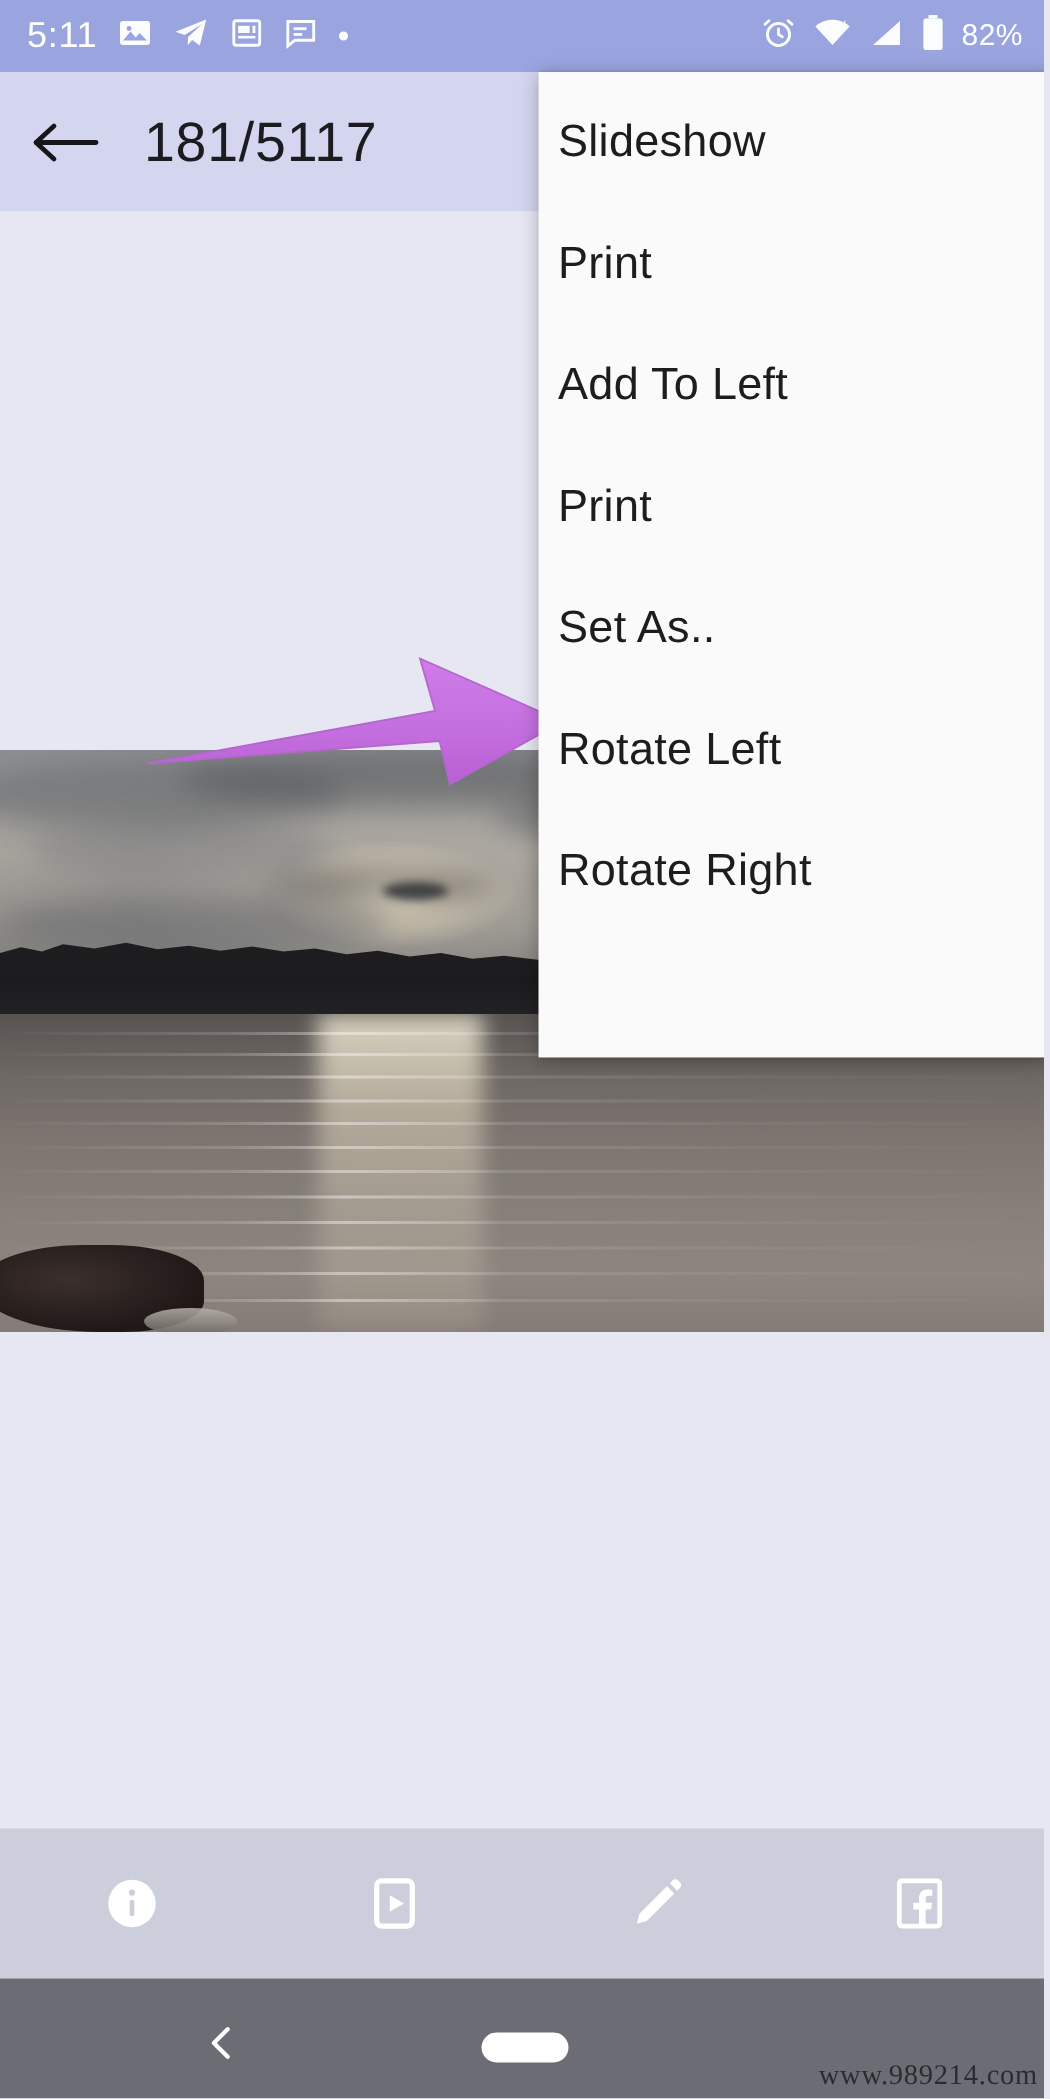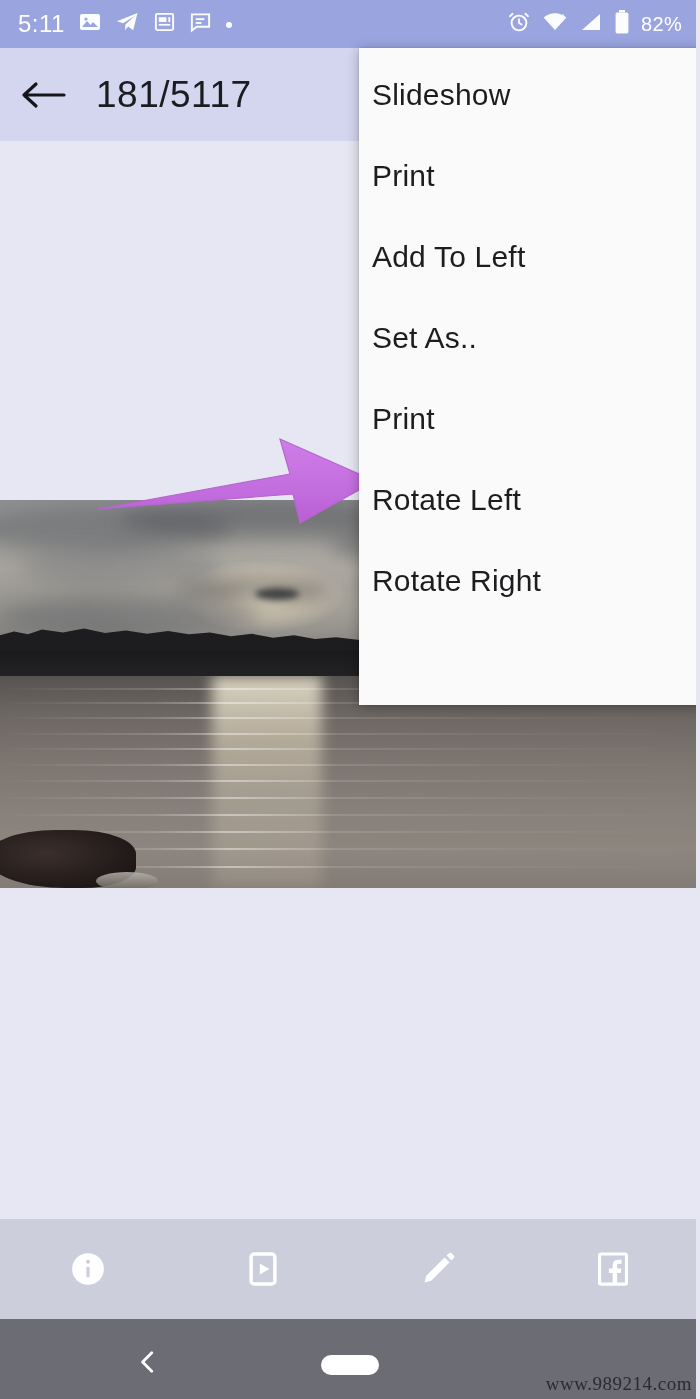--- a/index.html
+++ b/index.html
@@ -306,22 +306,22 @@
         </linearGradient>
       </defs>
       <path d="M4 78 L196 43 L186 8 L281 50 L206 92 L199 63 Z" fill="url(#arrGrad)" stroke="#b566cf" stroke-width="1.2"></path>
     </svg>
   </div>
 
   <div id="popup-menu">
     <div class="menu-item">Slideshow</div>
     <div class="menu-item">Print</div>
     <div class="menu-item">Add To Left</div>
+    <div class="menu-item">Print</div>
     <div class="menu-item">Set As..</div>
-    <div class="menu-item">Print</div>
     <div class="menu-item">Rotate Left</div>
     <div class="menu-item">Rotate Right</div>
   </div>
 
   <div id="bottom-toolbar">
     <div class="tool-btn">
       <svg width="38" height="38" viewBox="0 0 24 24">
         <circle cx="12" cy="12" r="10" fill="#ffffff"></circle>
         <rect x="11" y="10.4" width="2" height="7" rx="1" fill="#cdcedb"></rect>
         <circle cx="12" cy="7.4" r="1.3" fill="#cdcedb"></circle>

